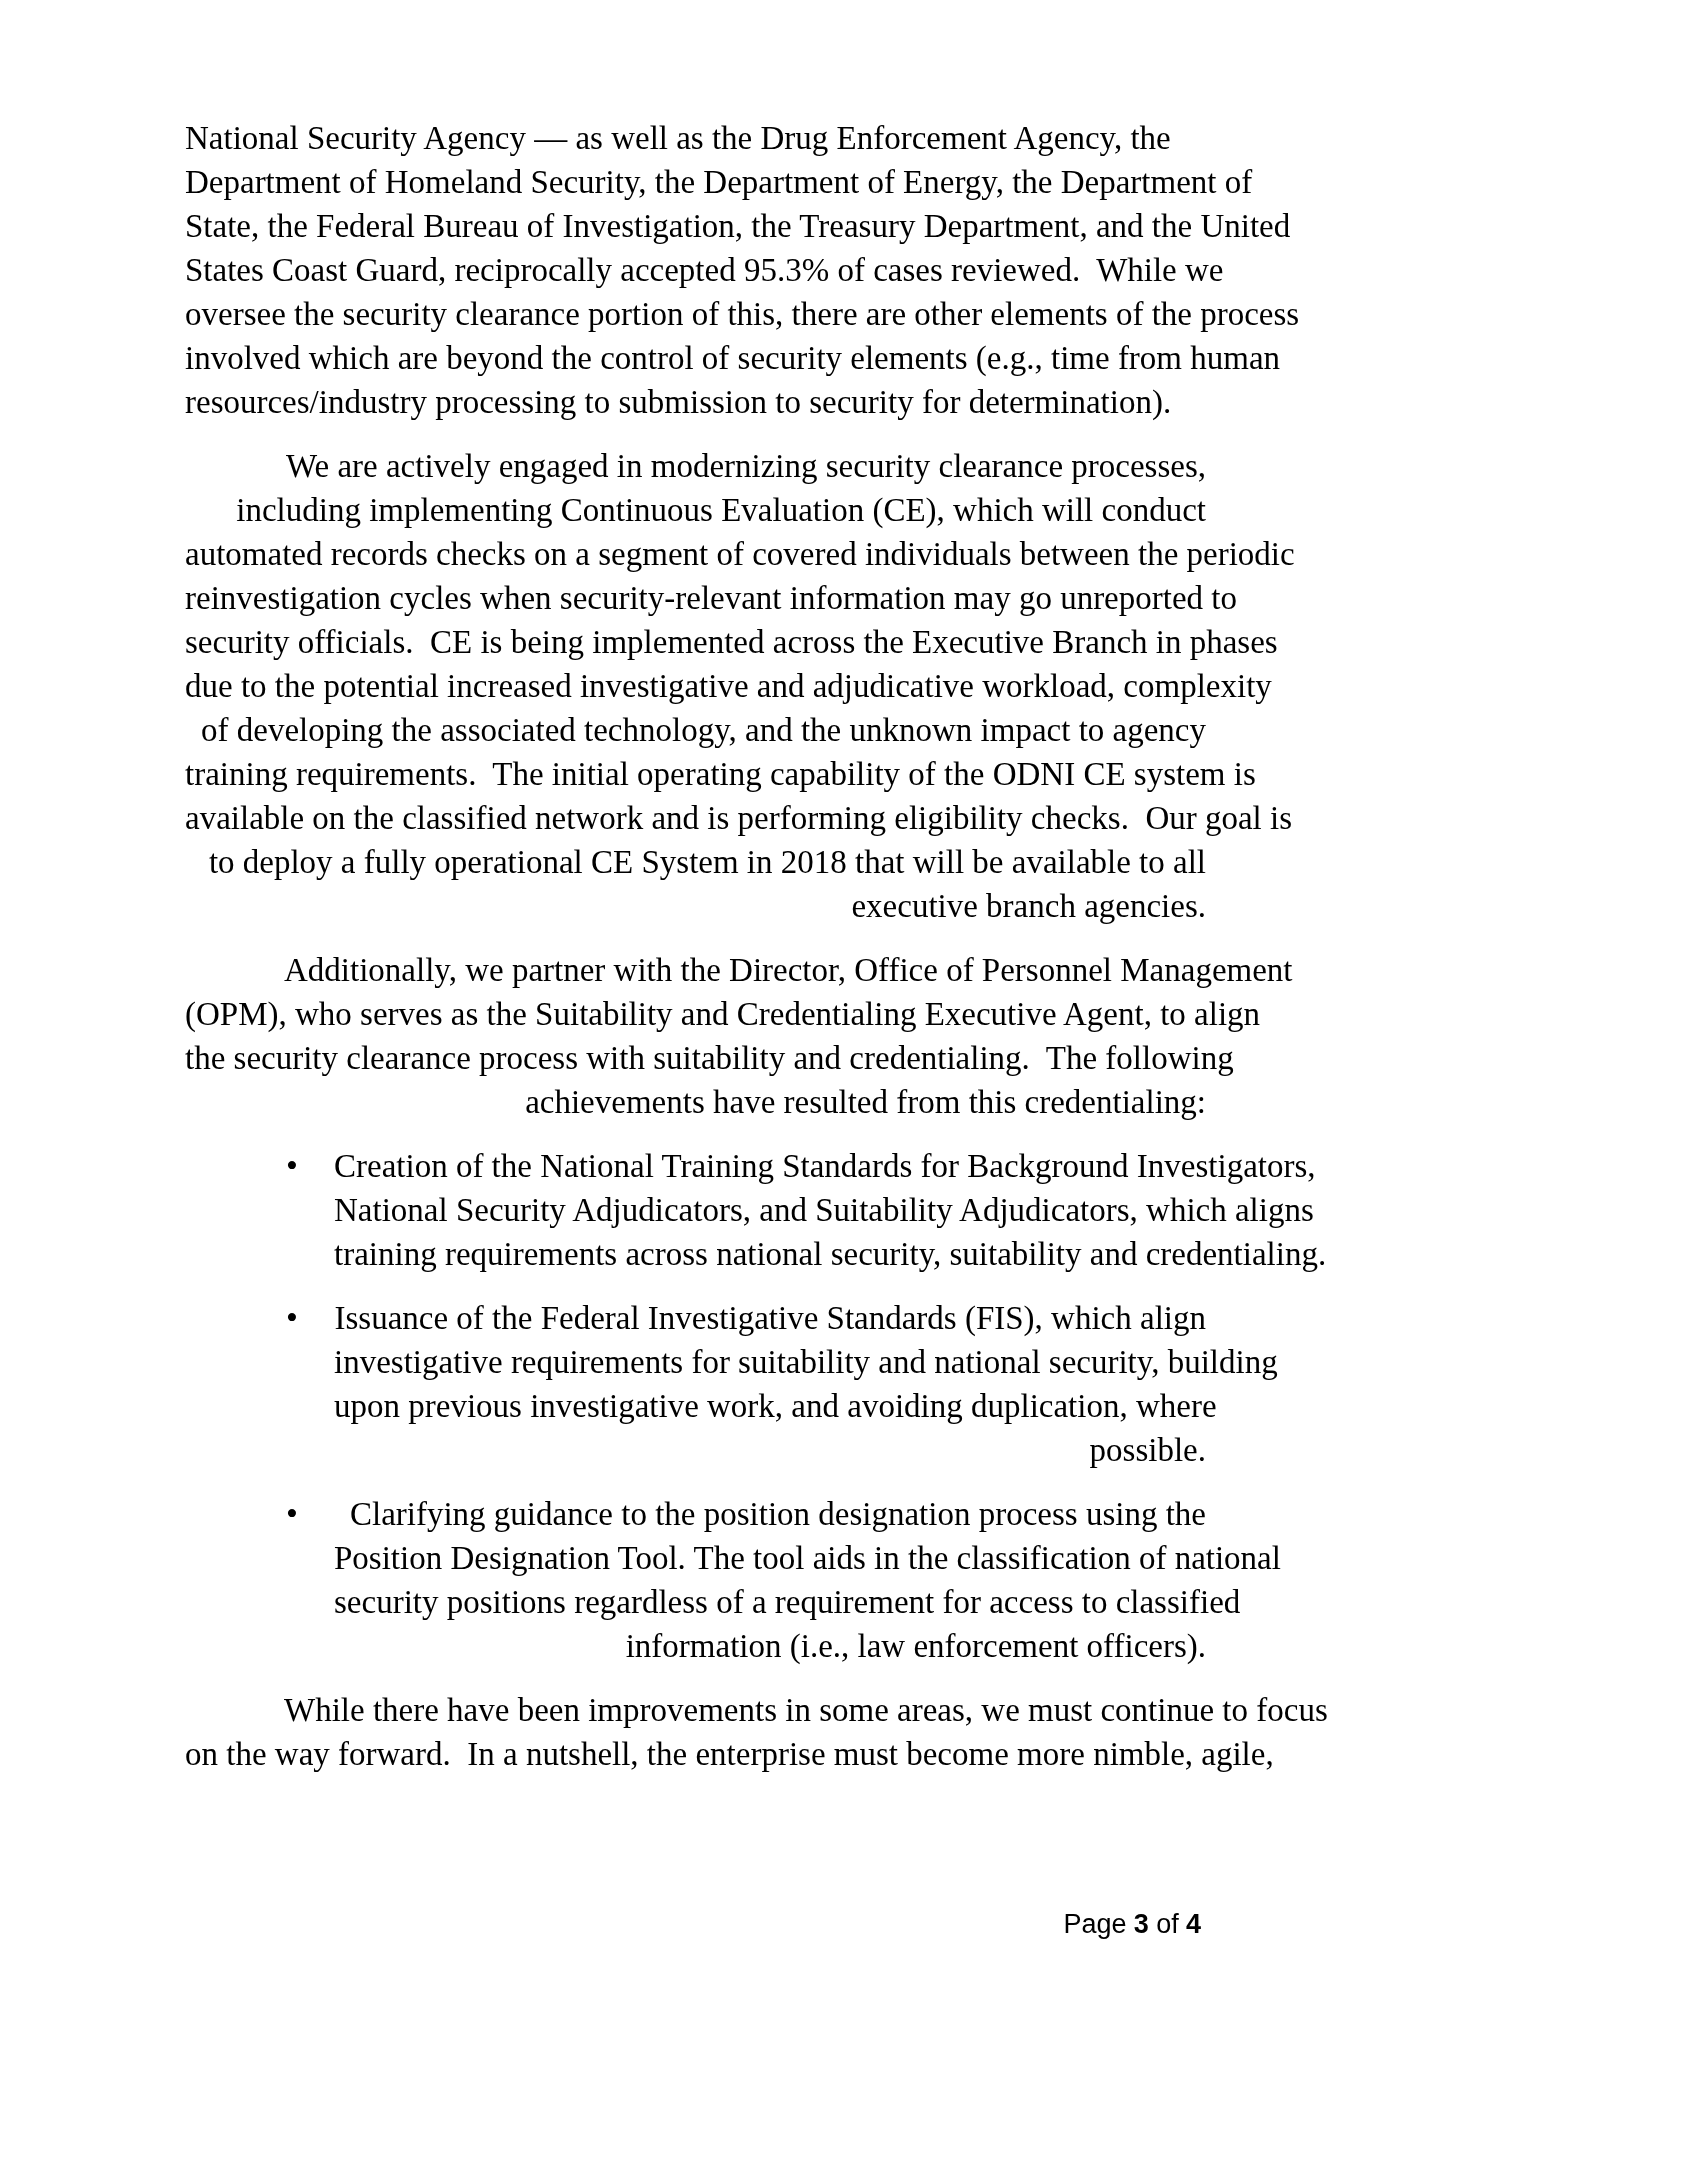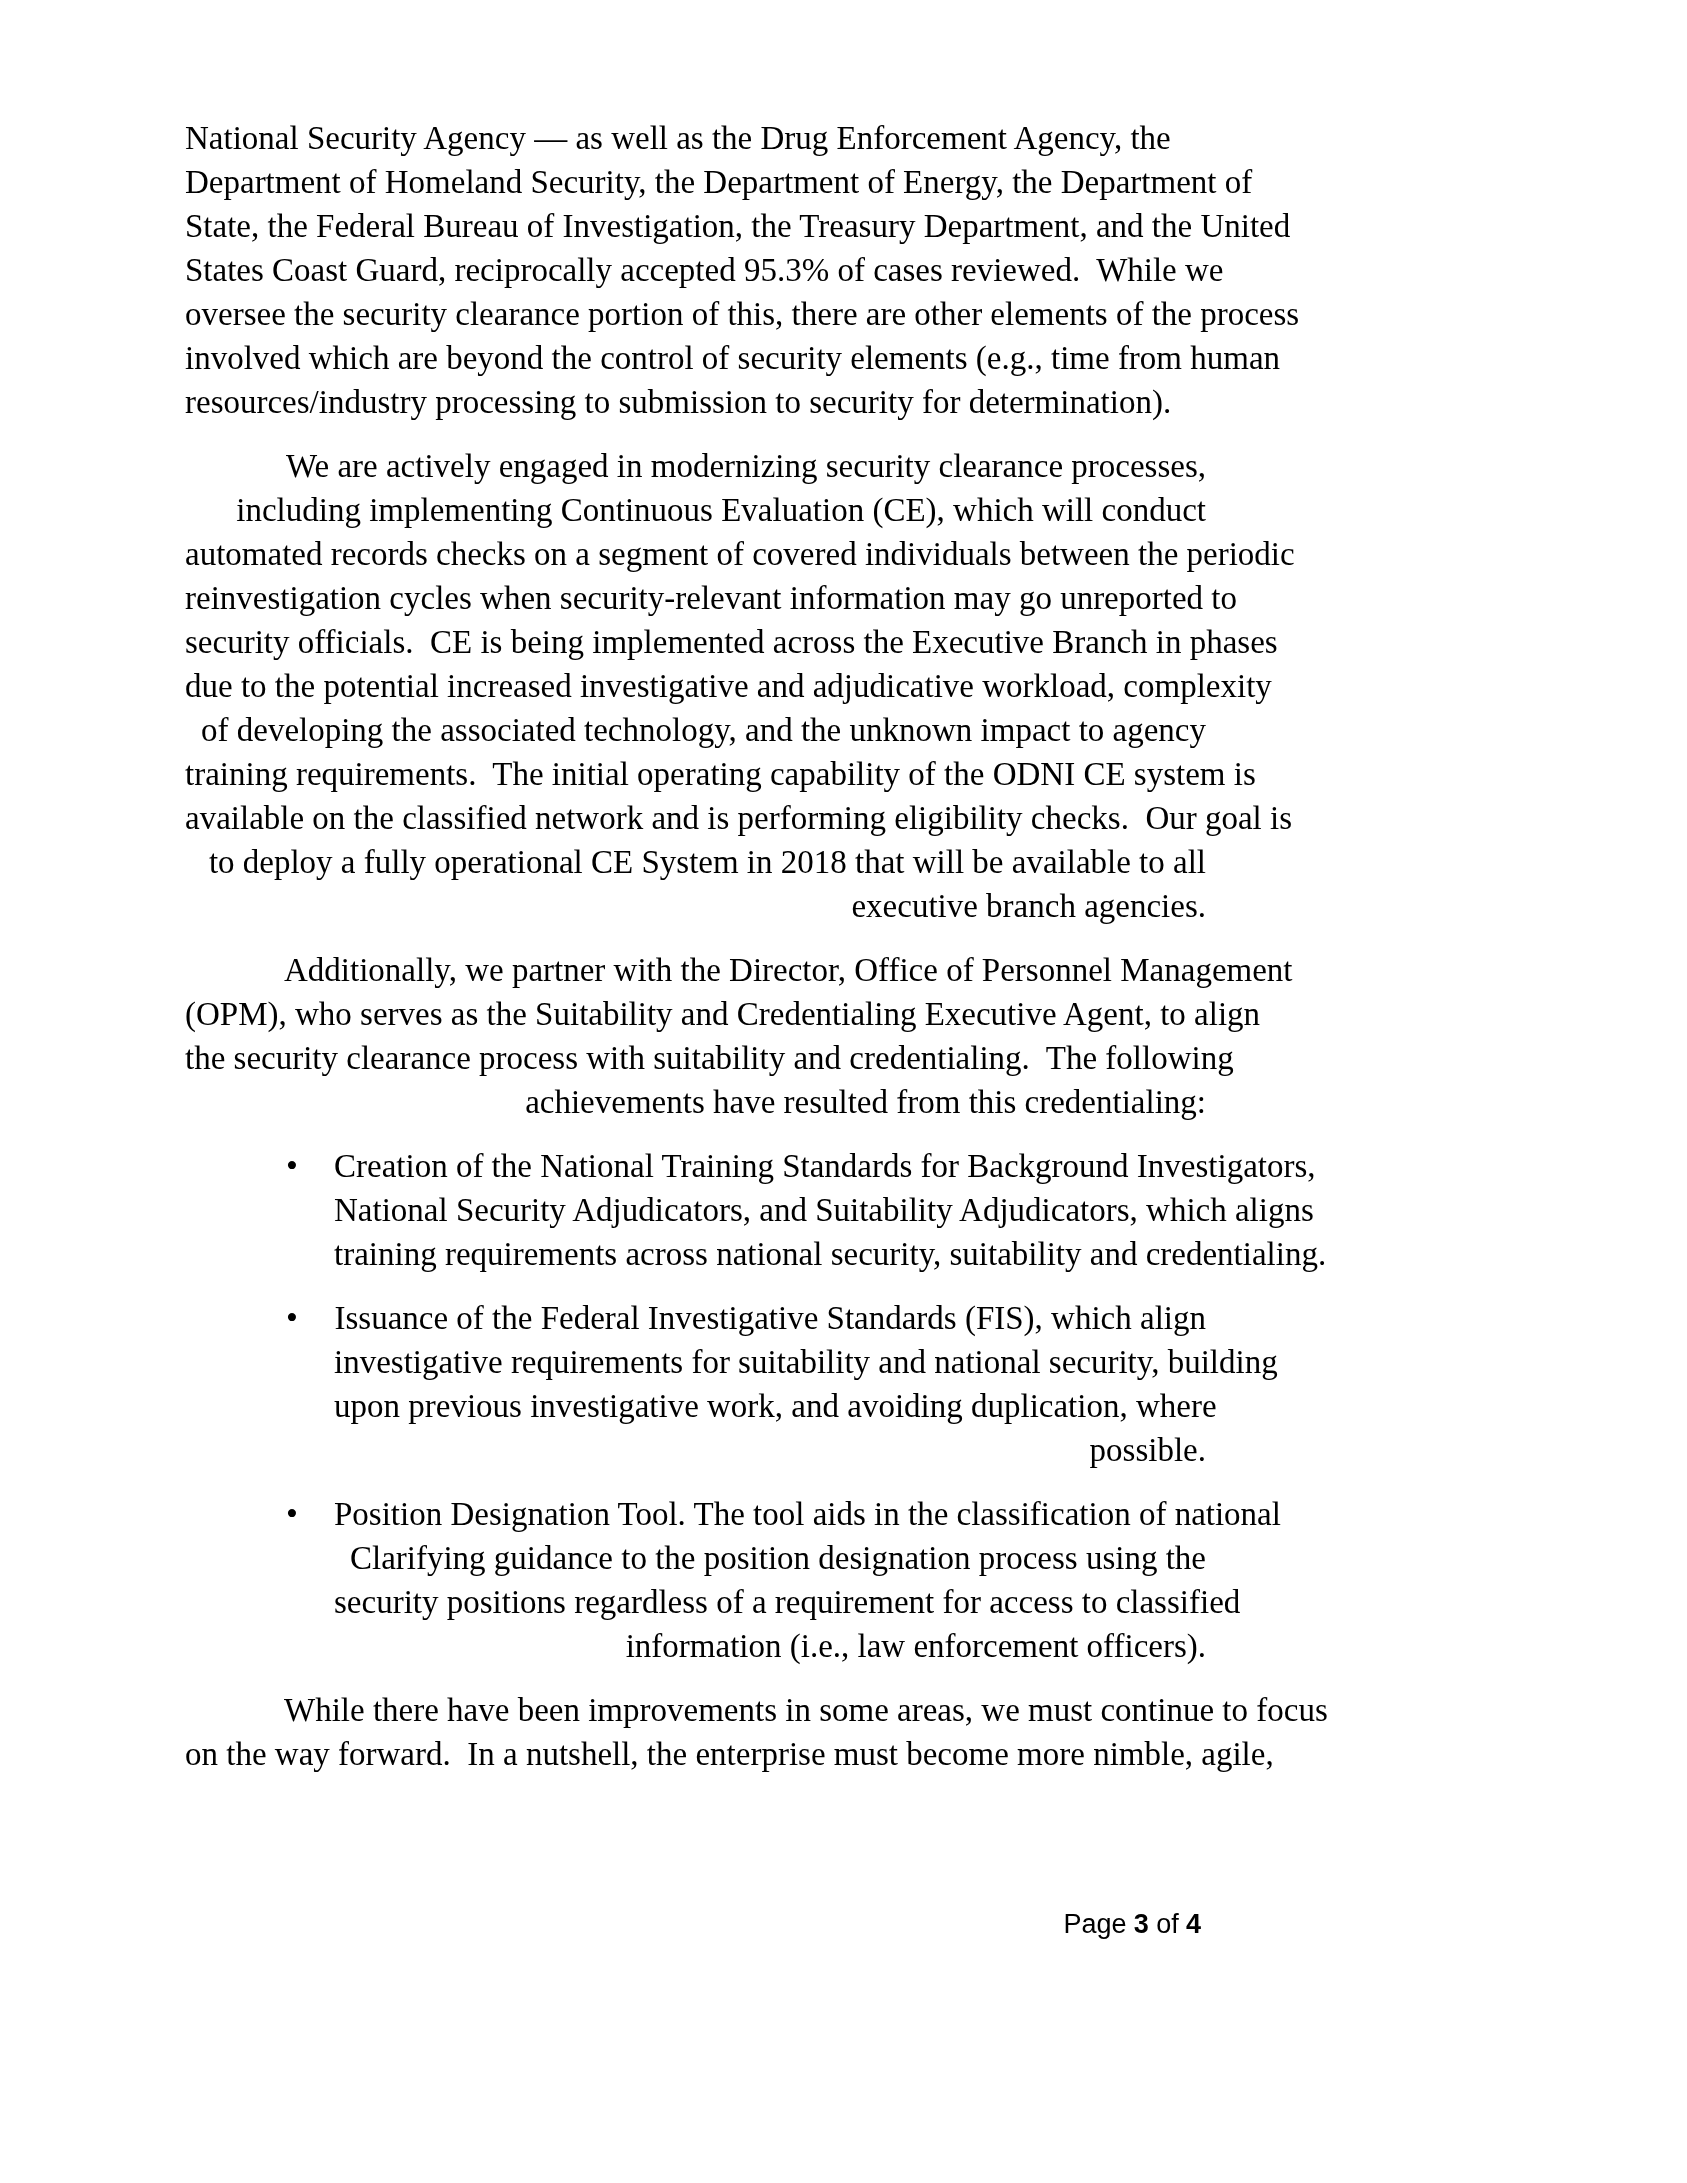--- a/index.html
+++ b/index.html
@@ -103,22 +103,22 @@
   <div class="block bullet">
     <span class="marker">•</span>
     <div class="line">Issuance of the Federal Investigative Standards (FIS), which align</div>
     <div class="line">investigative requirements for suitability and national security, building</div>
     <div class="line">upon previous investigative work, and avoiding duplication, where</div>
     <div class="line">possible.</div>
   </div>
 
   <div class="block bullet">
     <span class="marker">•</span>
+    <div class="line">Clarifying guidance to the position designation process using the</div>
     <div class="line">Position Designation Tool. The tool aids in the classification of national</div>
-    <div class="line">Clarifying guidance to the position designation process using the</div>
     <div class="line">security positions regardless of a requirement for access to classified</div>
     <div class="line">information (i.e., law enforcement officers).</div>
   </div>
 
   <div class="block">
     <div class="line indent">While there have been improvements in some areas, we must continue to focus</div>
     <div class="line">on the way forward.  In a nutshell, the enterprise must become more nimble, agile,</div>
   </div>
 
   <div class="footer">

